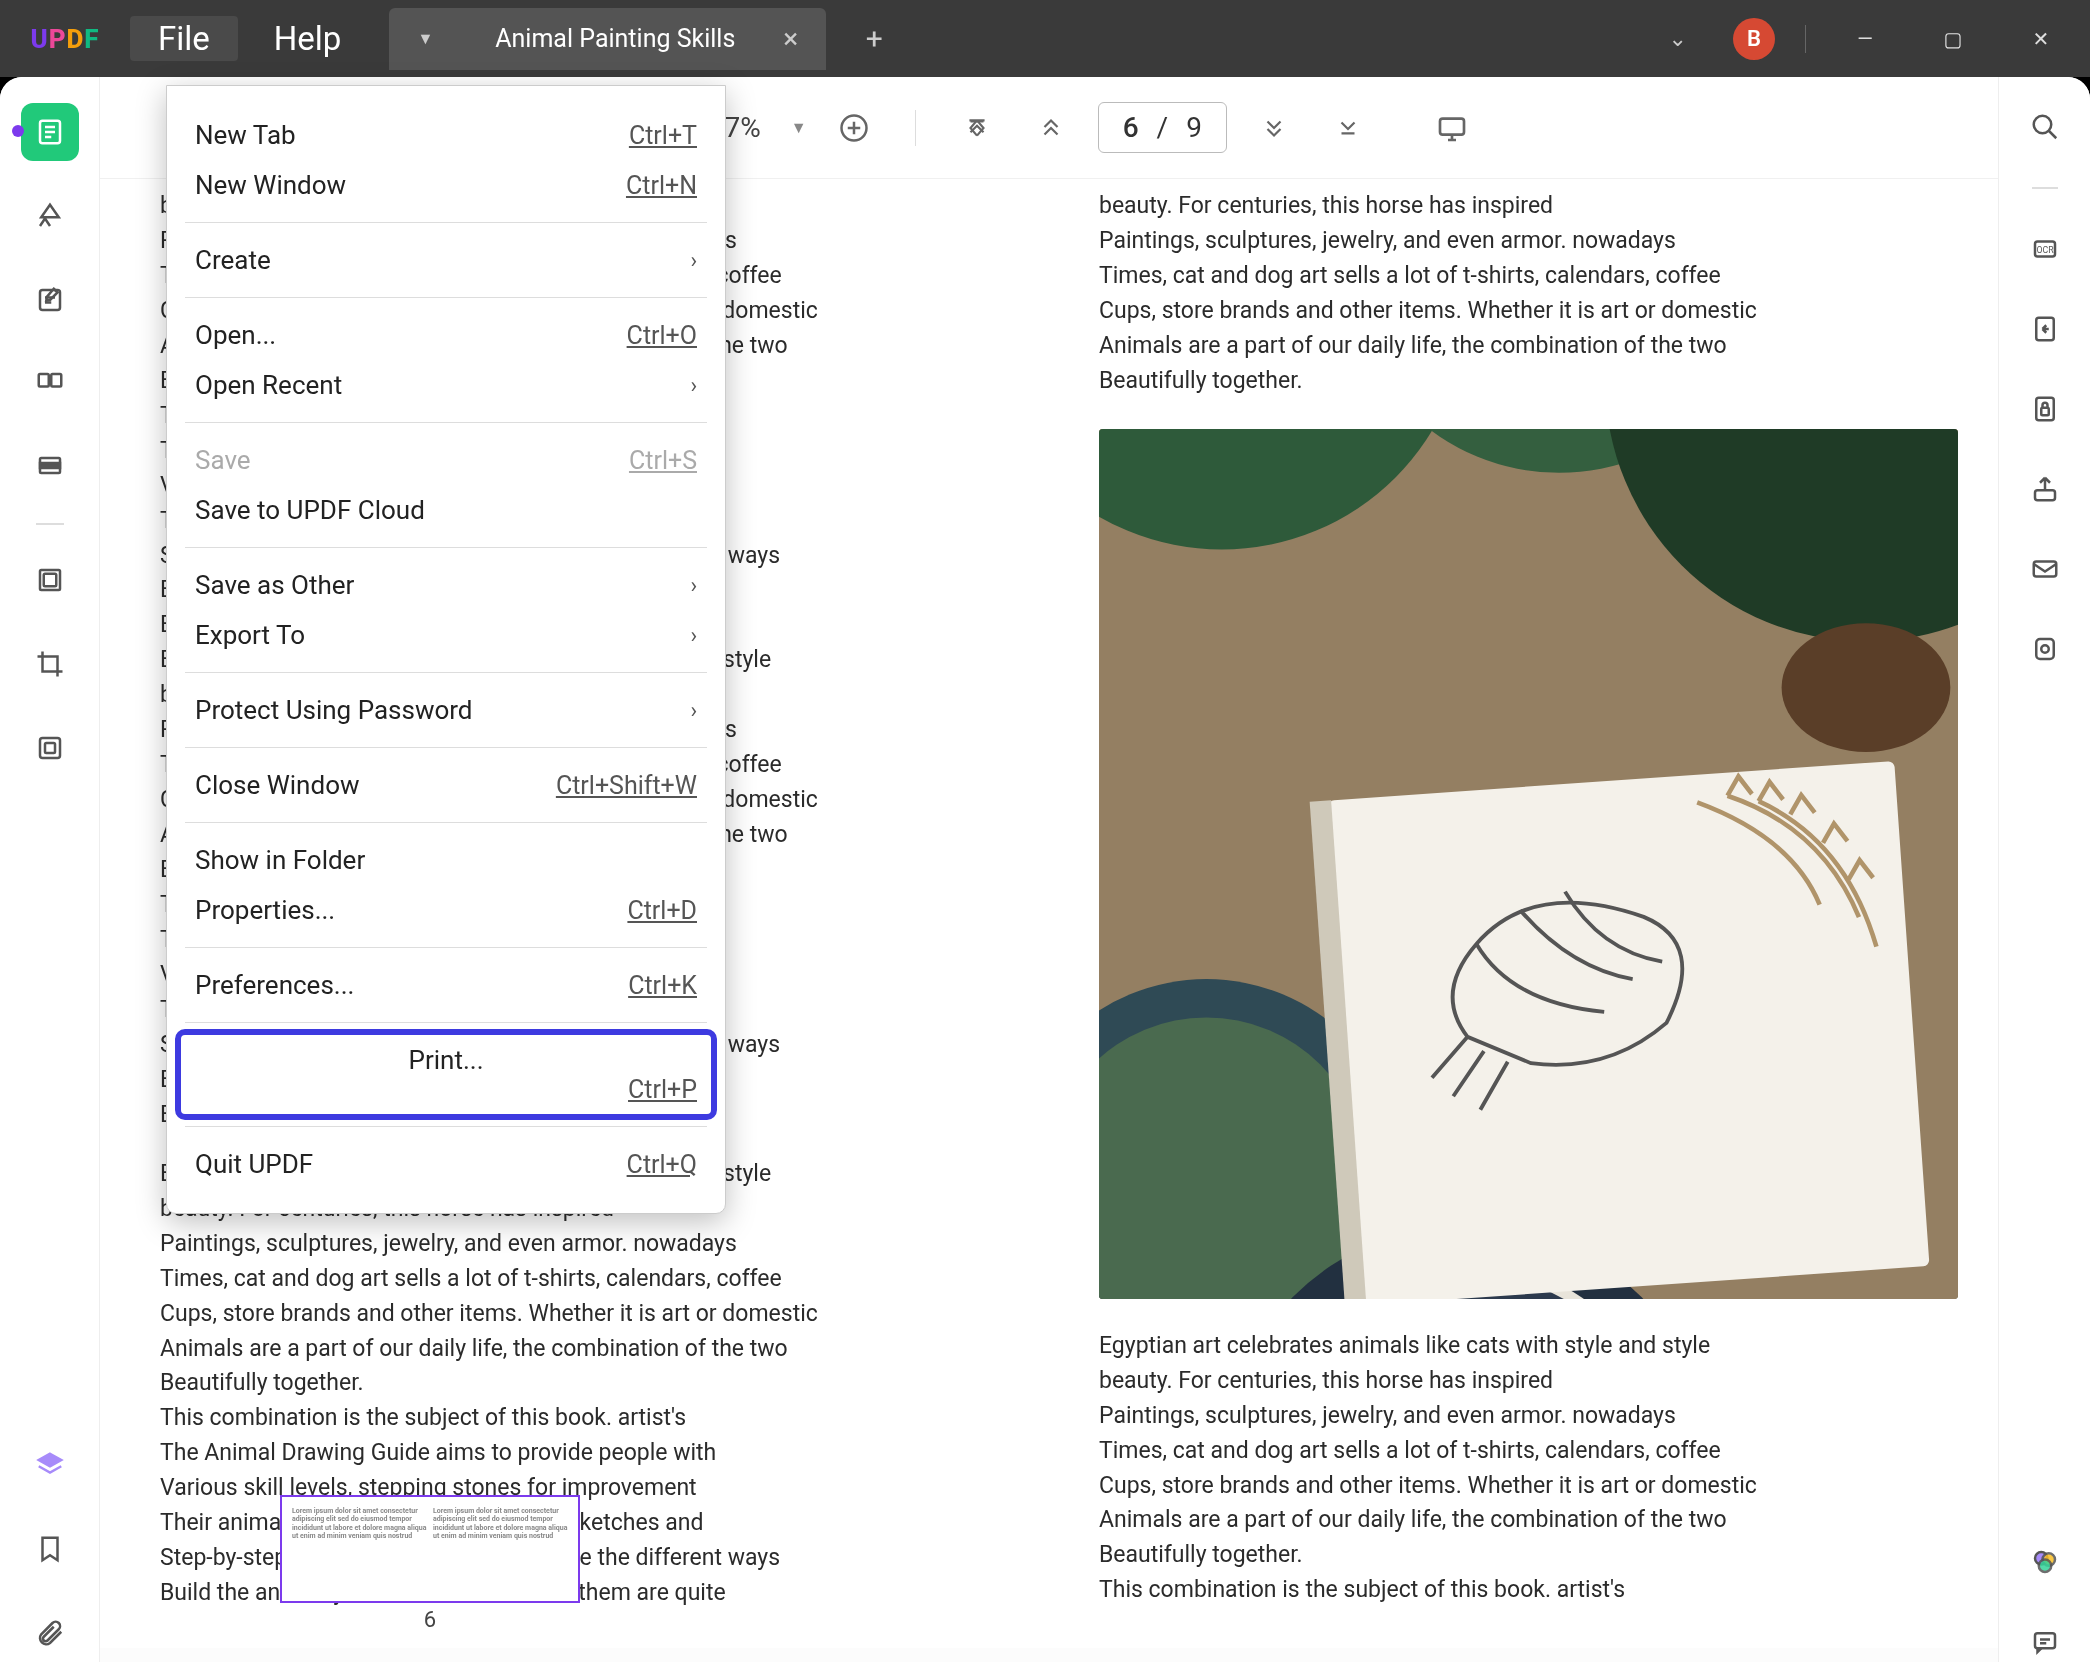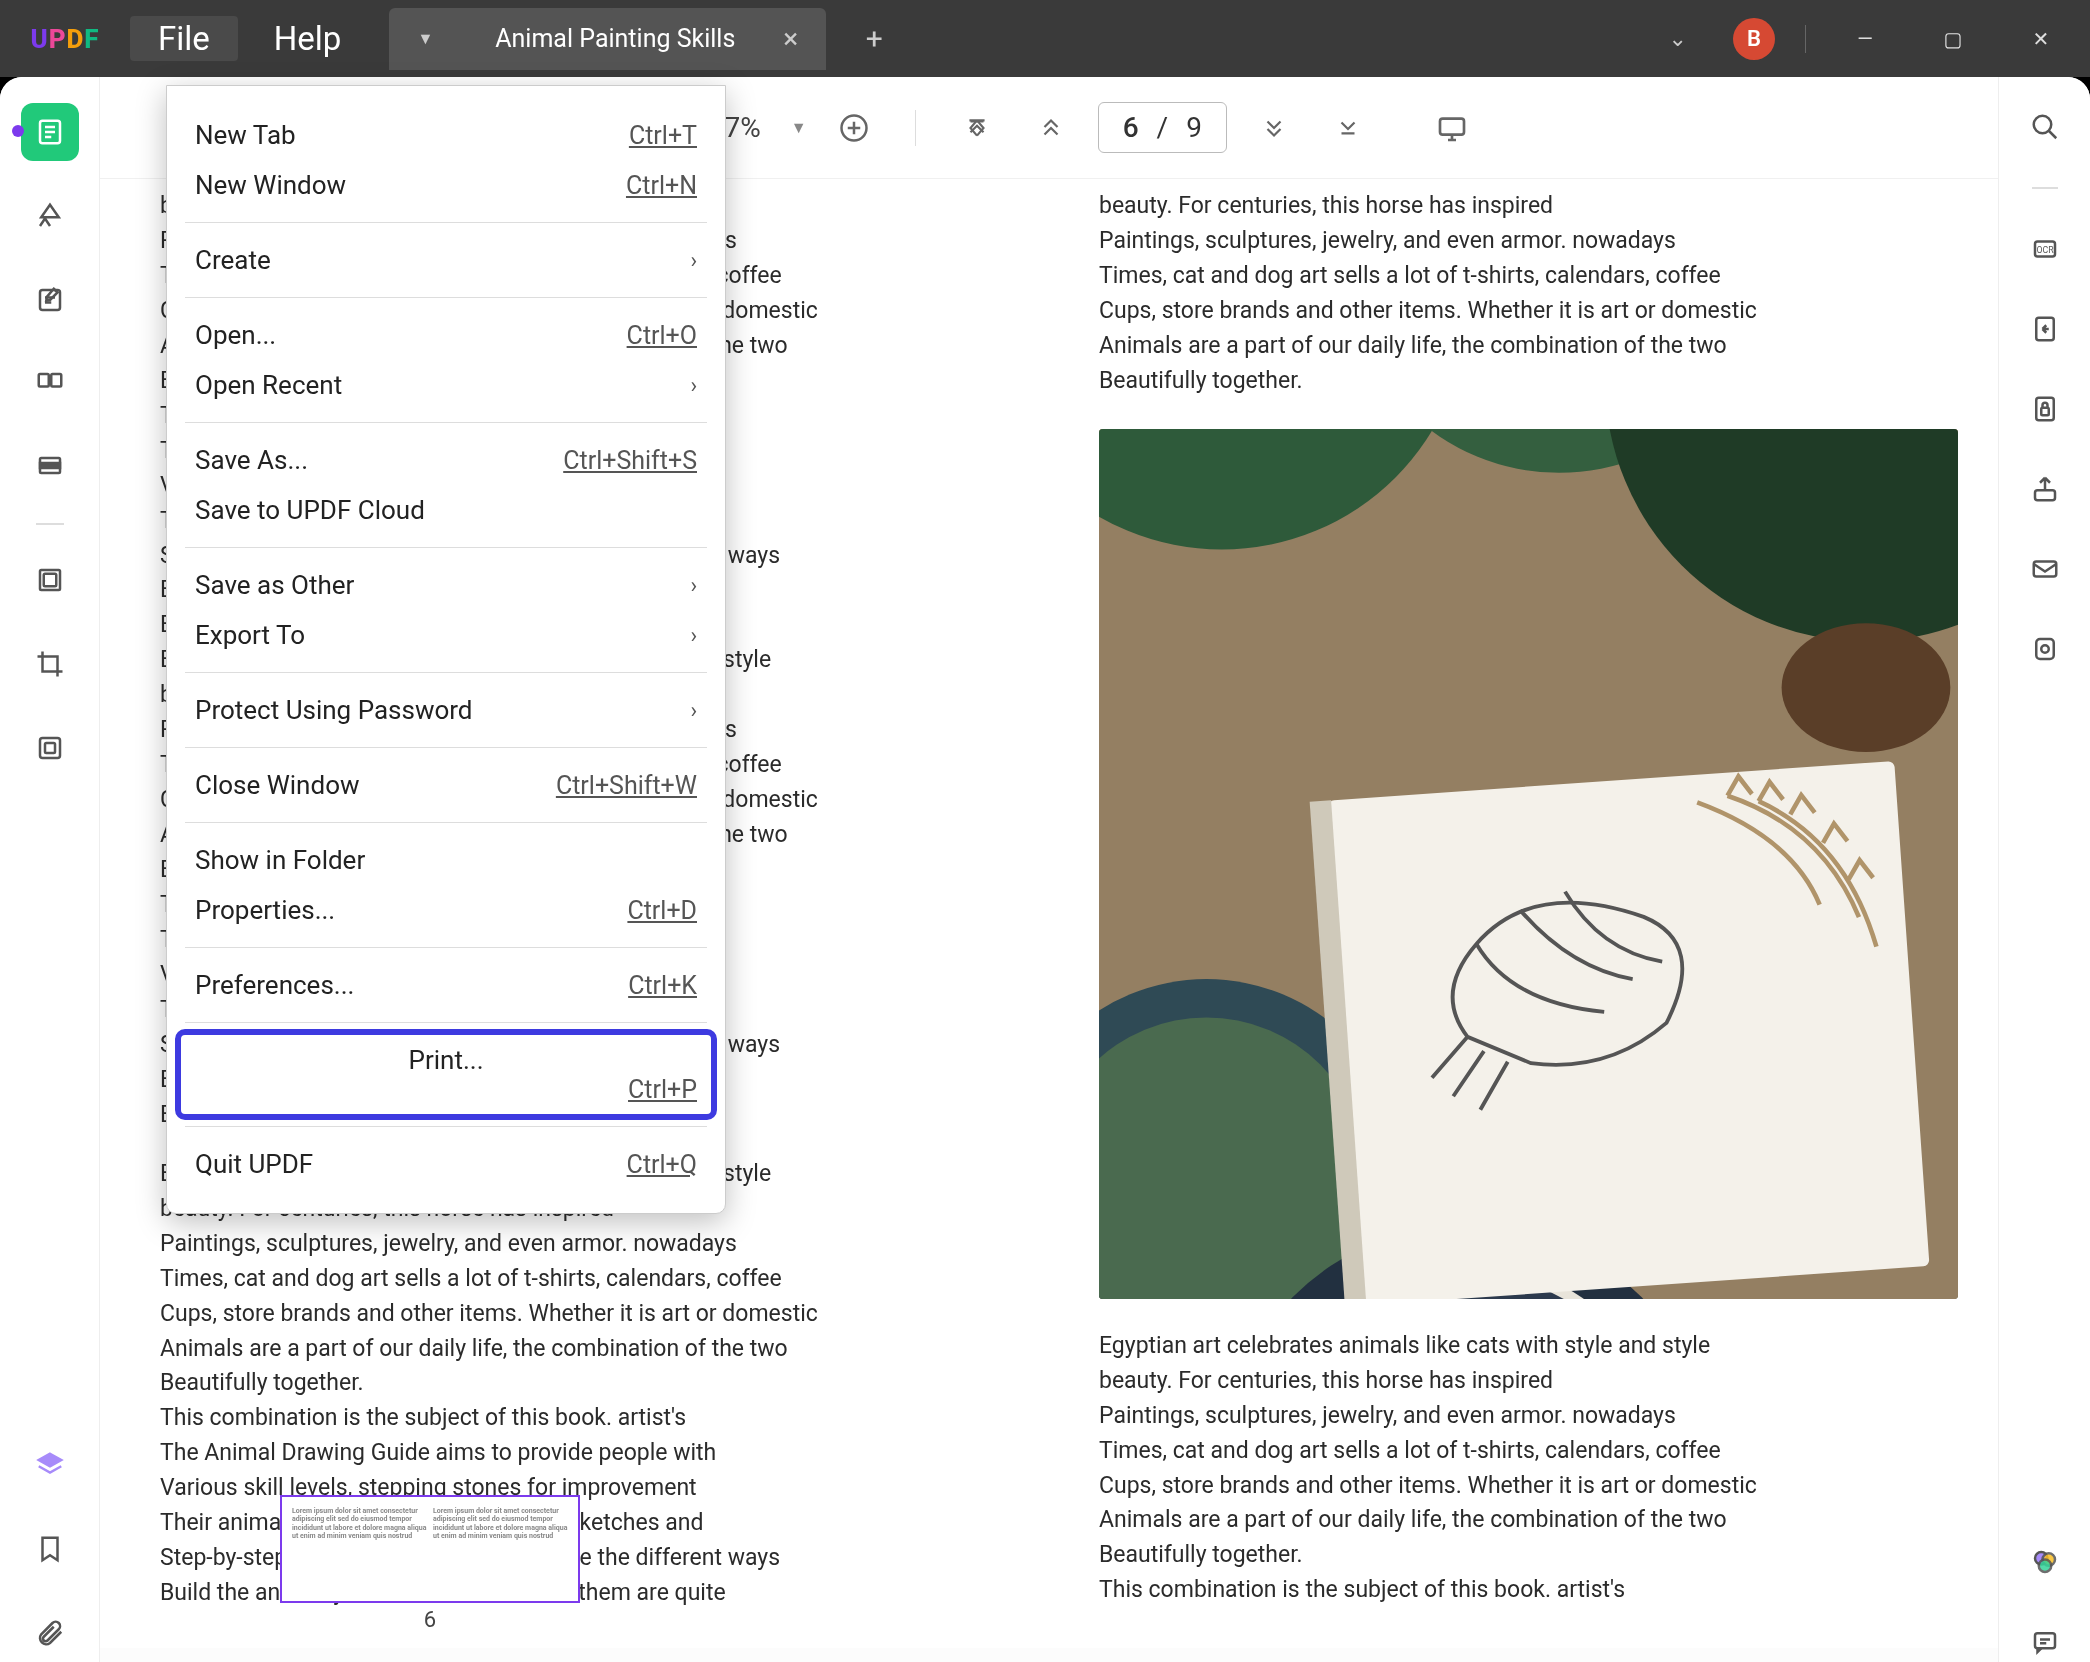--- a/index.html
+++ b/index.html
@@ -403,23 +403,23 @@
   <div class="fm-sep"></div>
   <div class="fm-item">
       <span class="lbl">Open...</span>
       <span class="short">Ctrl+O</span>
     </div>
   <div class="fm-item">
       <span class="lbl">Open Recent</span>
       <span class="arrow">›</span>
     </div>
   <div class="fm-sep"></div>
-  <div class="fm-item">
-      <span class="lbl">Save As...</span>
-      <span class="short">Ctrl+Shift+S</span>
+  <div class="fm-item disabled">
+      <span class="lbl">Save</span>
+      <span class="short">Ctrl+S</span>
     </div>
   <div class="fm-item">
       <span class="lbl">Save to UPDF Cloud</span>
     </div>
   <div class="fm-sep"></div>
   <div class="fm-item">
       <span class="lbl">Save as Other</span>
       <span class="arrow">›</span>
     </div>
   <div class="fm-item">

